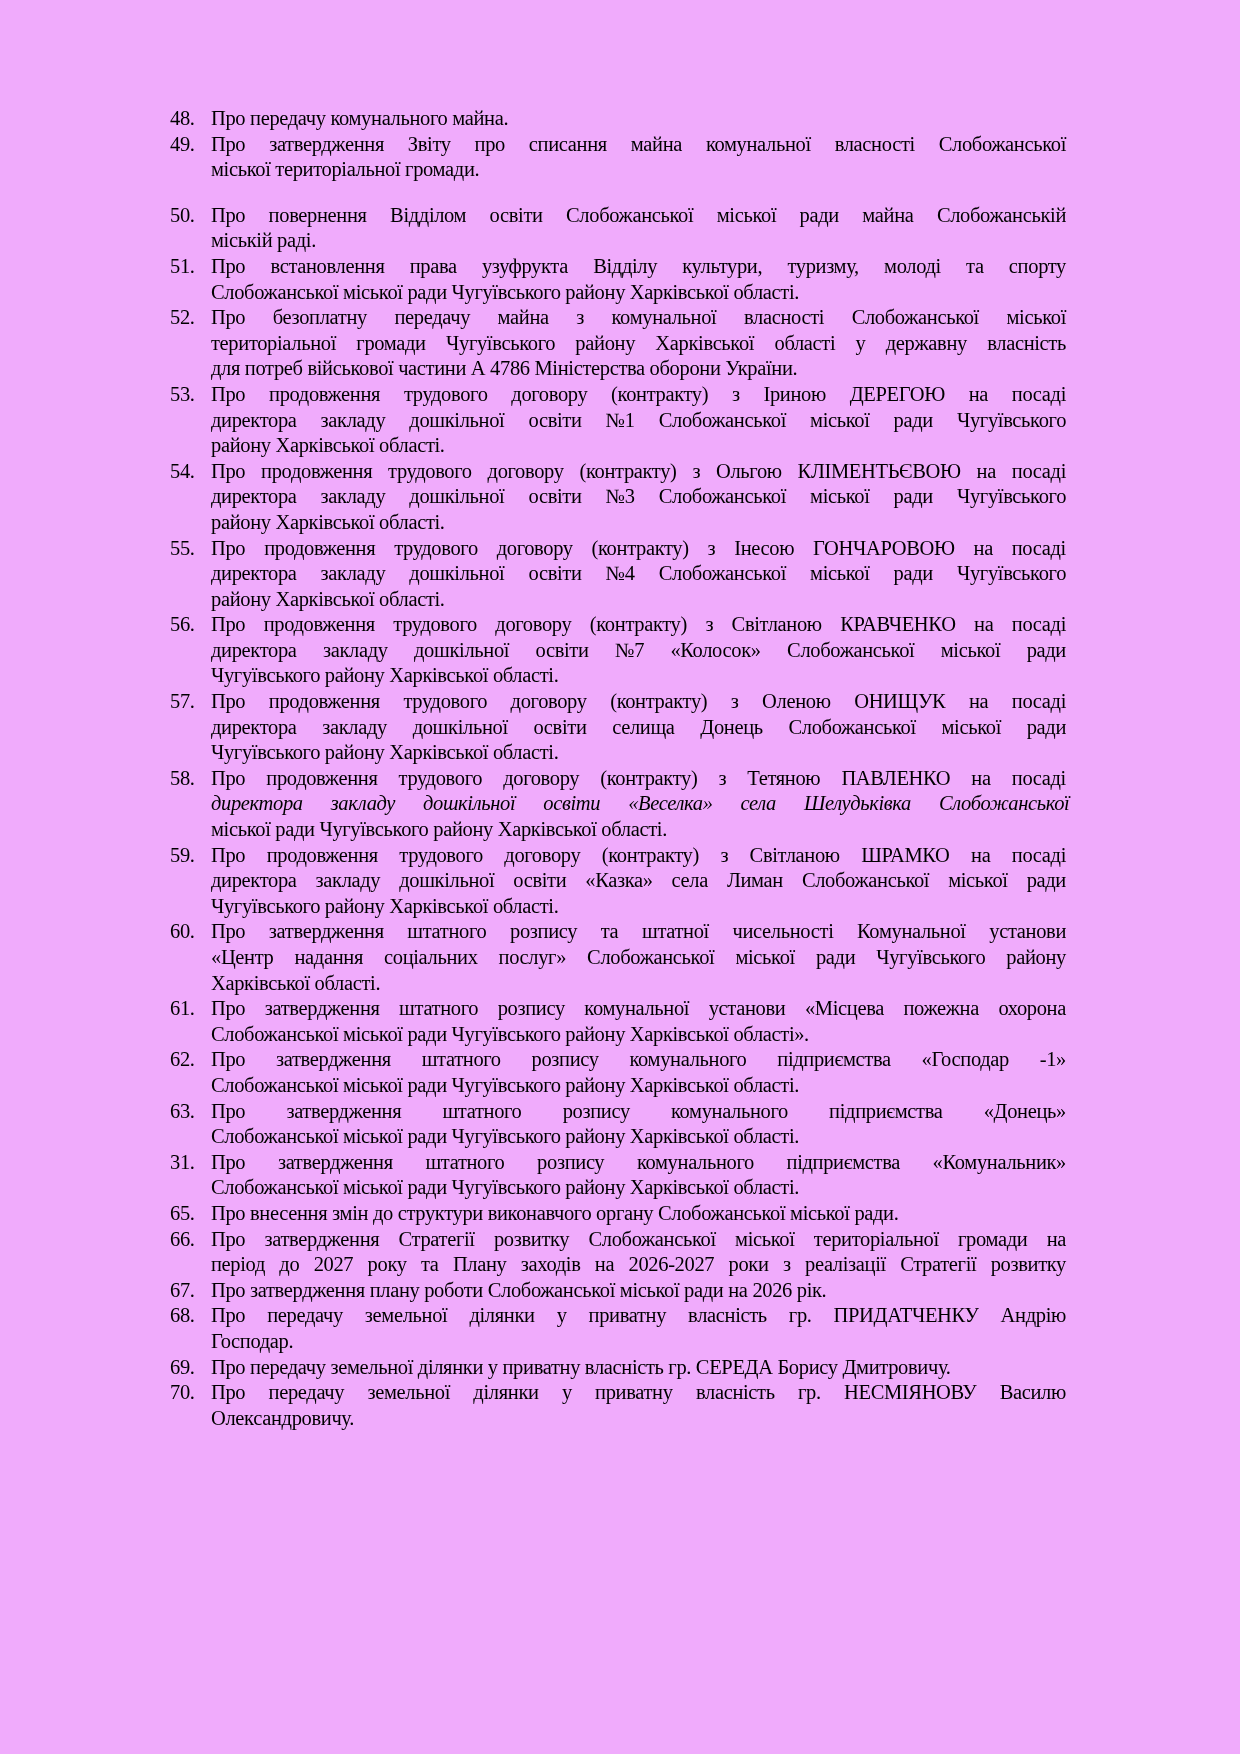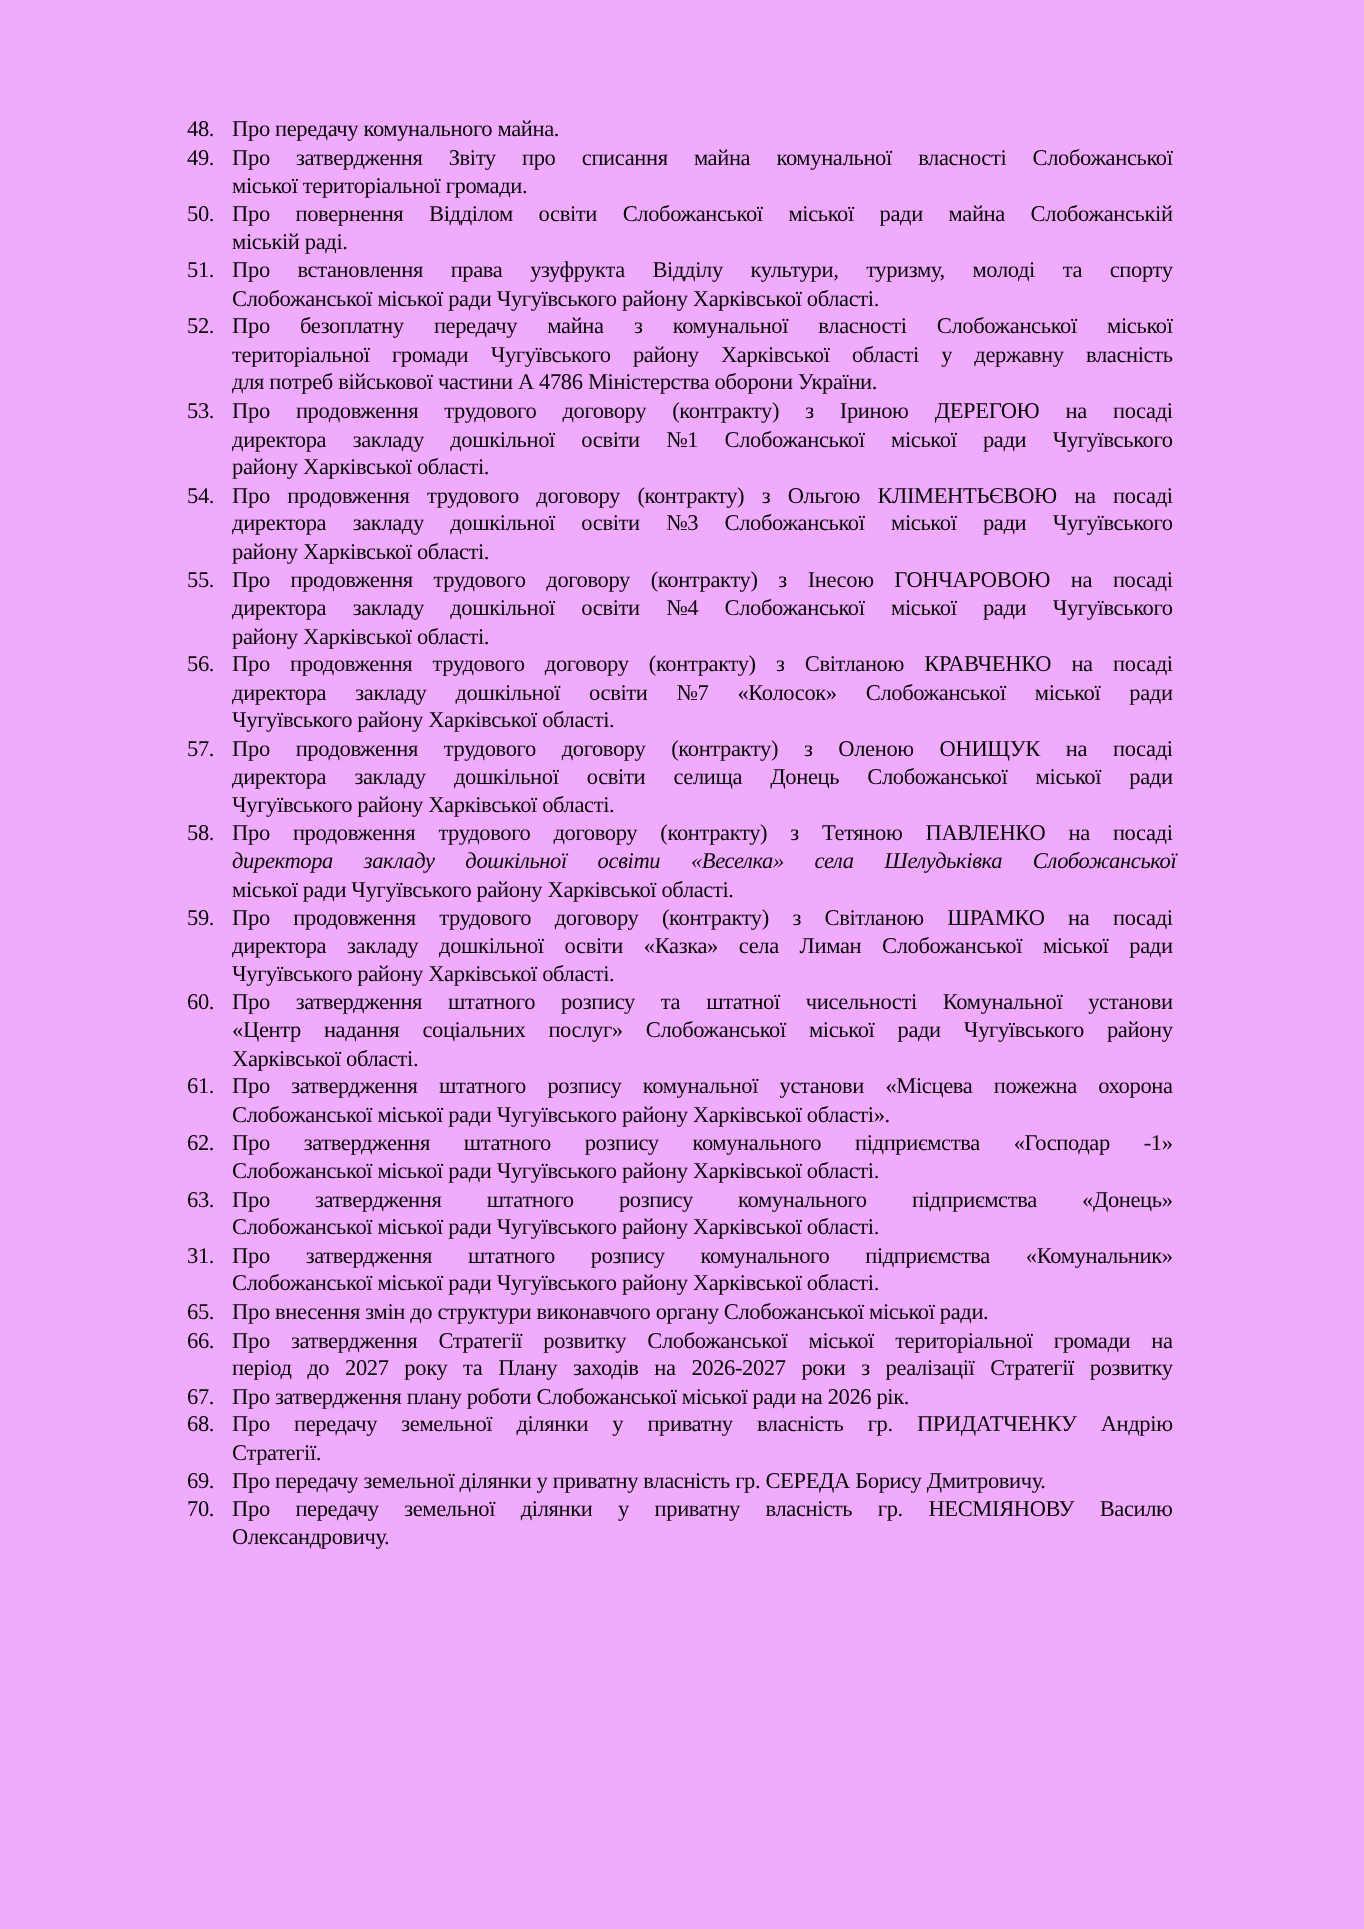--- a/index.html
+++ b/index.html
@@ -77,21 +77,21 @@
       <li class="item">
         <span class="num">49.</span>
         <span class="txt">
           <span class="line" style="word-spacing: 19.1px; text-align: left; text-align-last: left;">Про затвердження Звіту про списання майна комунальної власності Слобожанської</span>
           <span class="line last">міської територіальної громади.</span>
         </span>
       </li>
       <li class="item">
         <span class="num">50.</span>
         <span class="txt">
-          <span class="line" style="word-spacing: 18.59px; text-align: left; text-align-last: left;">Про повернення Відділом освіти Слобожанської міської ради майна Слобожанській</span>
+          <span class="line" style="word-spacing: 18.59px; text-align: left; text-align-last: left; margin-top: 20px;">Про повернення Відділом освіти Слобожанської міської ради майна Слобожанській</span>
           <span class="line last">міській раді.</span>
         </span>
       </li>
       <li class="item">
         <span class="num">51.</span>
         <span class="txt">
           <span class="line" style="word-spacing: 20.4px; text-align: left; text-align-last: left;">Про встановлення права узуфрукта Відділу культури, туризму, молоді та спорту</span>
           <span class="line last">Слобожанської міської ради Чугуївського району Харківської області.</span>
         </span>
       </li>
@@ -211,21 +211,21 @@
       <li class="item">
         <span class="num">67.</span>
         <span class="txt">
           <span class="line last">Про затвердження плану роботи Слобожанської міської ради на 2026 рік.</span>
         </span>
       </li>
       <li class="item">
         <span class="num">68.</span>
         <span class="txt">
           <span class="line" style="word-spacing: 17.21px; text-align: left; text-align-last: left;">Про передачу земельної ділянки у приватну власність гр. ПРИДАТЧЕНКУ Андрію</span>
-          <span class="line last">Стратегії.</span>
+          <span class="line last">Господар.</span>
         </span>
       </li>
       <li class="item">
         <span class="num">69.</span>
         <span class="txt">
           <span class="line last">Про передачу земельної ділянки у приватну власність гр. СЕРЕДА Борису Дмитровичу.</span>
         </span>
       </li>
       <li class="item">
         <span class="num">70.</span>

